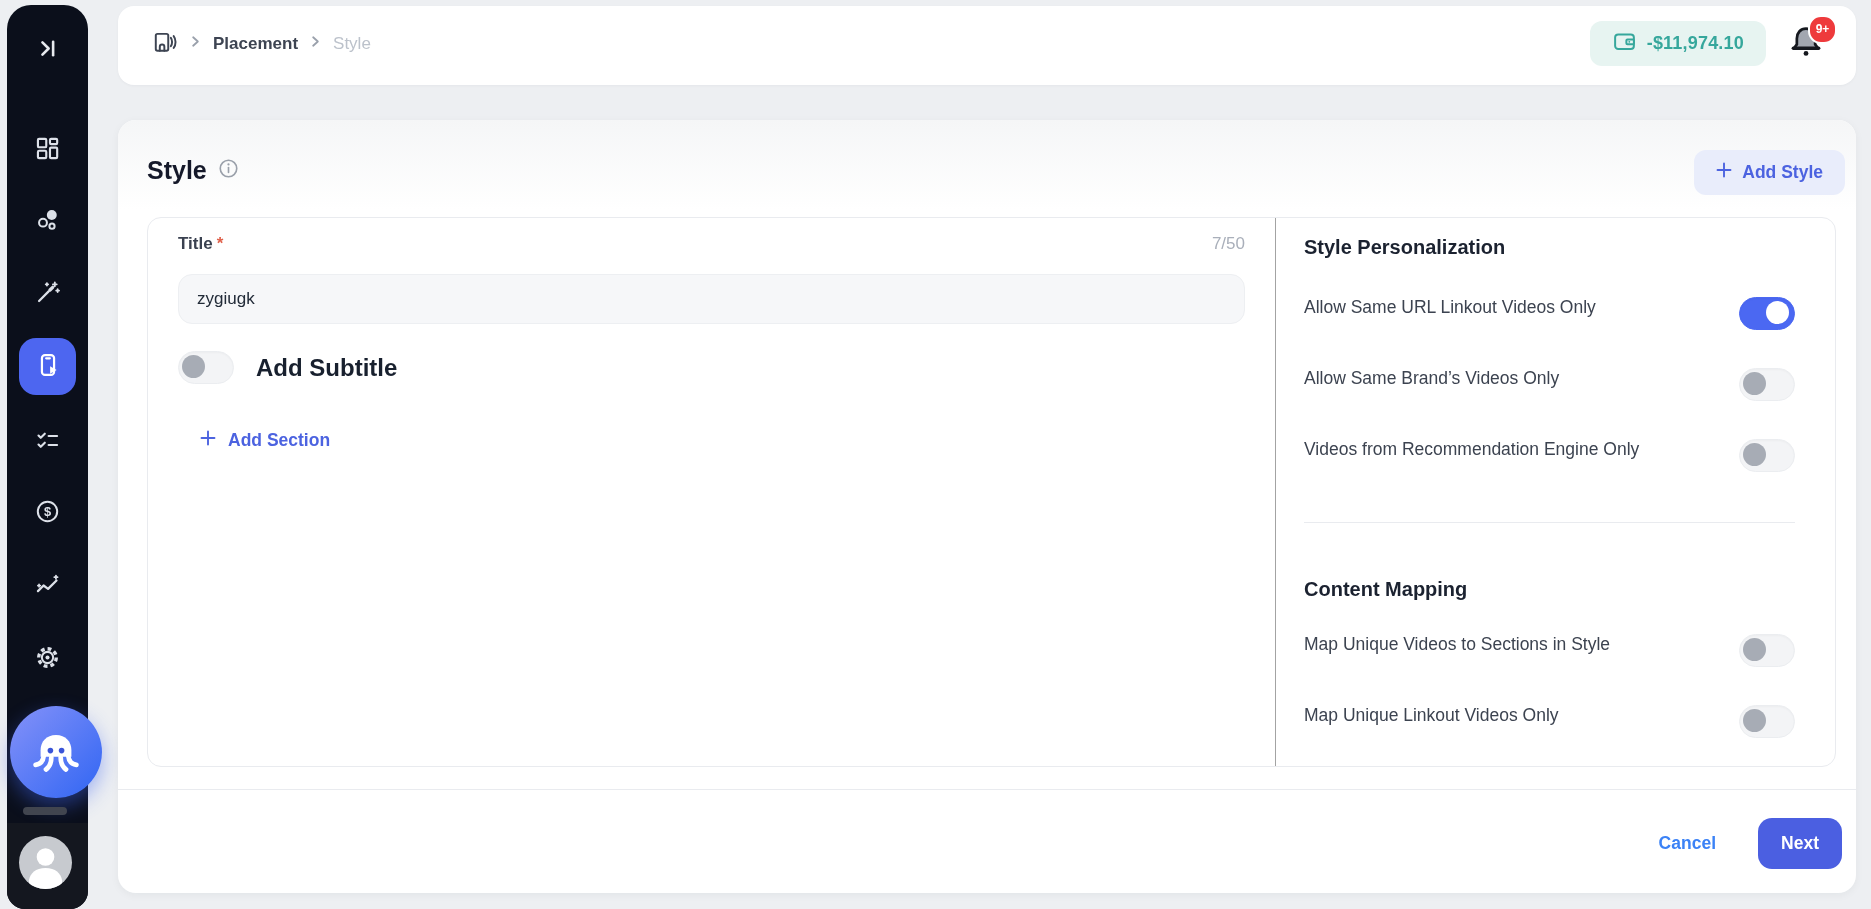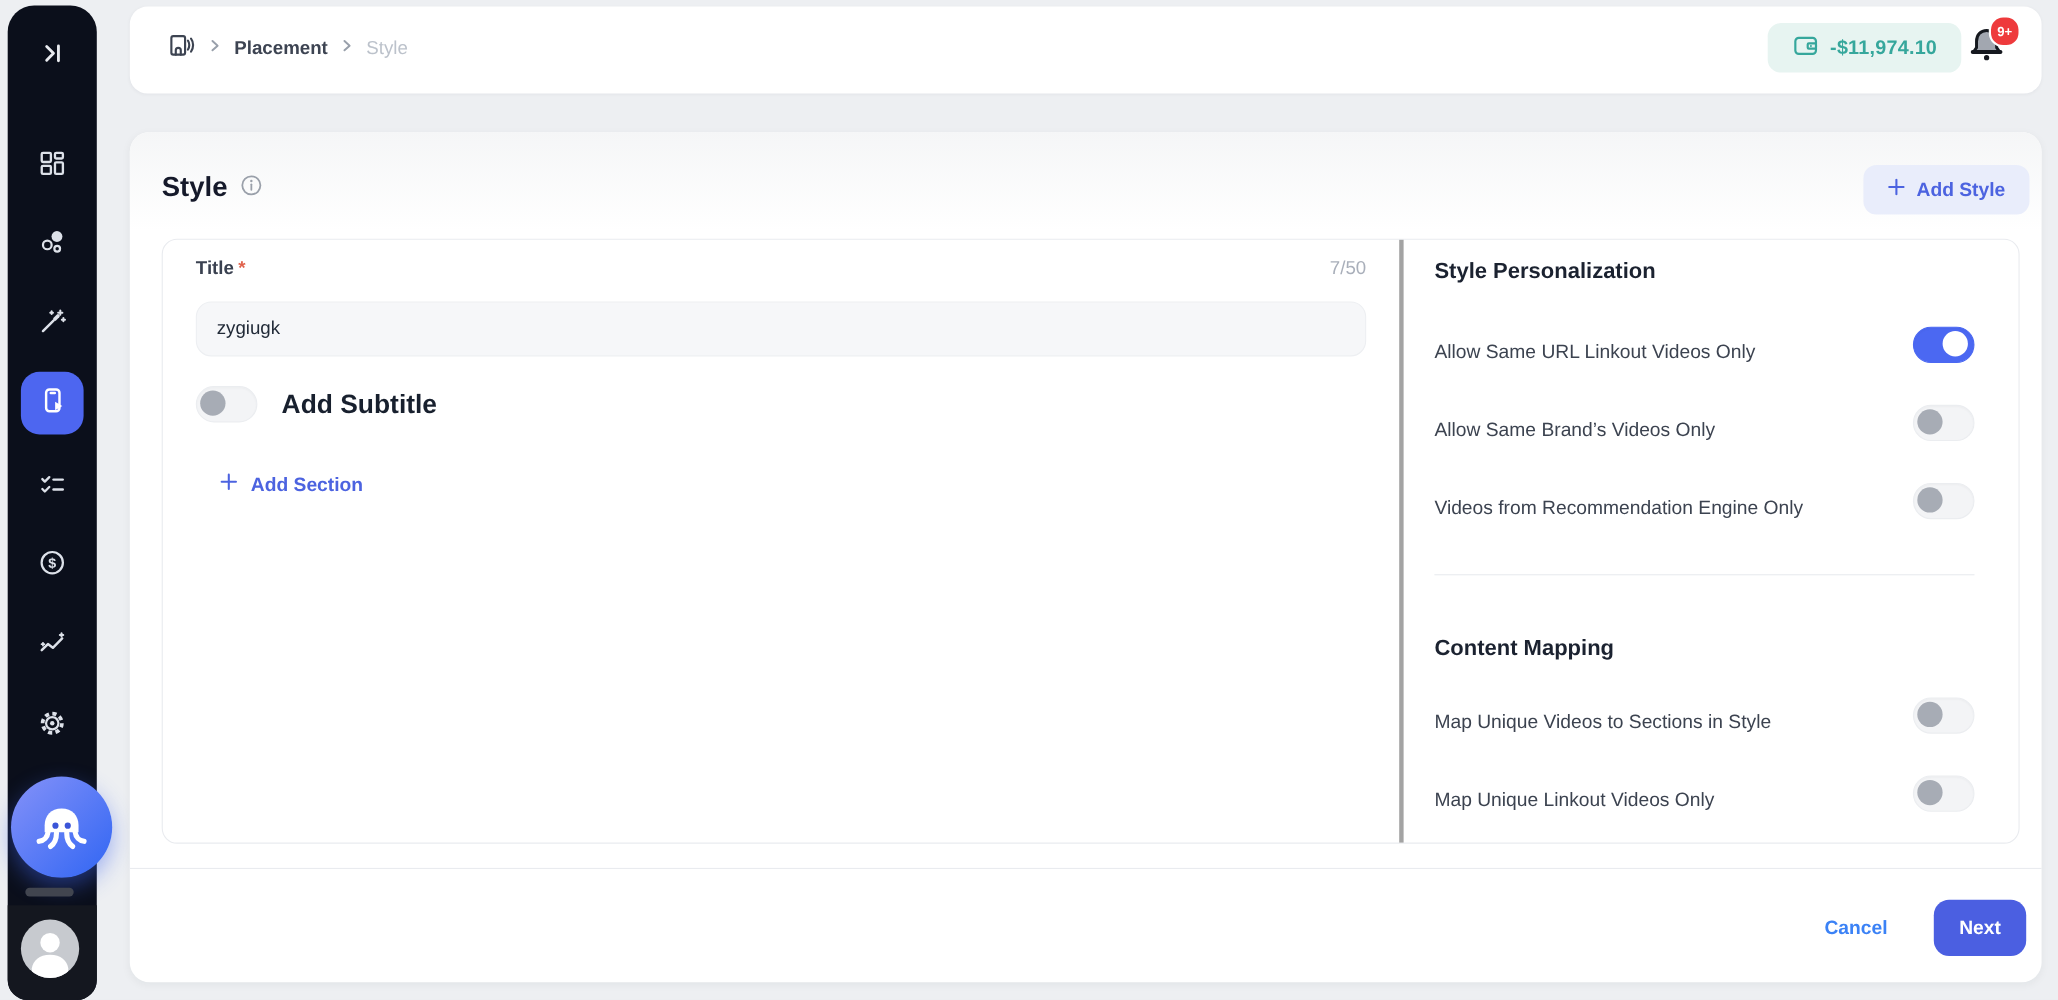--- a/index.html
+++ b/index.html
@@ -21,58 +21,58 @@
   .avatar{position:absolute;left:12px;top:831px;width:53px;height:53px;border-radius:50%;background:#c7cacf;
           overflow:hidden;display:flex;justify-content:center;cursor:pointer;}
 
   
   .topbar{position:absolute;left:118px;top:6px;width:1738px;height:79px;background:#fff;border-radius:16px;
           display:flex;align-items:center;justify-content:space-between;padding:0 18px 4px 34px;box-sizing:border-box;
           box-shadow:0 1px 3px rgba(25,30,45,.04);}
   .crumbs{display:flex;align-items:center;gap:10px;}
   .crumb-current{font-size:17px;font-weight:700;color:#3d4452;cursor:pointer;}
   .crumb-muted{font-size:17px;color:#bcc2cb;}
-  .top-right{display:flex;align-items:center;gap:5px;}
+  .top-right{display:flex;align-items:center;gap:22px;}
   .balance-pill{display:flex;align-items:center;gap:10px;background:#e7f4f1;border-radius:12px;
                 height:45px;padding:0 22px;cursor:pointer;}
   .balance-text{font-size:18px;font-weight:700;color:#36a79c;letter-spacing:.2px;}
   .bell-wrap{position:relative;margin-right:14px;cursor:pointer;}
   .badge{position:absolute;top:-8px;right:-13px;min-width:17px;height:25px;padding:0 4px;border-radius:13px;
          background:#ee3a3c;border:2px solid #fff;color:#fff;font-size:12px;font-weight:700;
          display:flex;align-items:center;justify-content:center;}
 
   .card{position:absolute;left:118px;top:120px;width:1738px;height:773px;background:#fff;border-radius:18px;
         box-shadow:0 2px 8px rgba(25,30,45,.05);}
   .card:before{content:"";position:absolute;inset:0;border-radius:18px;
         background:linear-gradient(#f5f6f7,rgba(255,255,255,0) 90px);pointer-events:none;}
   .page-title-row{position:absolute;left:29px;top:36px;display:flex;align-items:center;gap:10px;}
   .page-title{font-size:25px;font-weight:700;color:#15192a;}
   .add-style-btn{position:absolute;top:30px;right:11px;height:45px;padding:0 22px;border:none;border-radius:12px;
         background:#e9edfb;color:#4c63e0;font-size:17.5px;font-weight:700;display:flex;align-items:center;gap:10px;
         font-family:inherit;cursor:pointer;}
 
   .inner{position:absolute;left:29px;top:97px;right:20px;height:548px;border:1px solid #e9ebef;border-radius:14px;
          display:flex;background:#fff;}
-  .pane-left{width:1128px;box-sizing:border-box;border-right:4px solid #a3a3a3;padding:16px 30px;}
+  .pane-left{width:1128px;box-sizing:border-box;border-right:1px solid #a3a3a3;padding:16px 30px;}
   .pane-right{flex:1;box-sizing:border-box;padding:18px 40px 18px 28px;}
 
   .title-row{display:flex;align-items:center;justify-content:space-between;}
   .field-label{font-size:17px;font-weight:700;color:#3a4150;}
   .req{color:#e0604a;margin-left:4px;font-weight:700;}
   .counter{font-size:17px;color:#a9afba;}
   .title-input{margin-top:20px;width:100%;height:50px;box-sizing:border-box;border-radius:14px;
         background:#f6f7f9;border:1px solid #edeff2;padding:0 18px;font-size:17px;color:#222b38;
         font-family:inherit;outline:none;}
   .subtitle-row{margin-top:27px;display:flex;align-items:center;gap:22px;}
   .bold-label{font-size:24px;font-weight:700;color:#18202e;}
   .add-section{margin-top:46px;margin-left:22px;display:flex;align-items:center;gap:12px;color:#4c63e0;
         font-size:17.5px;font-weight:700;cursor:pointer;width:fit-content;}
 
   .sec-heading{font-size:20px;font-weight:700;color:#1b2230;}
-  .prow{display:flex;align-items:flex-end;justify-content:space-between;margin-top:38px;}
+  .prow{display:flex;align-items:flex-start;justify-content:space-between;margin-top:38px;}
   .prow-label{font-size:17.5px;color:#3c4350;}
   .rp-divider{border:none;border-top:1px solid #e9ebef;margin:50px 0 0 0;}
   .cm-heading{margin-top:55px;}
 
   .toggle{width:54px;height:31px;border-radius:17px;background:#f3f4f6;border:1px solid #ebedf0;
           position:relative;flex:none;cursor:pointer;box-shadow:inset 0 1px 2px rgba(20,25,40,.03);}
   .toggle .knob{position:absolute;top:3px;left:3px;width:23px;height:23px;border-radius:50%;background:#a7acb5;}
   .toggle.on{background:#4b68f2;border-color:#4b68f2;}
   .toggle.on .knob{left:26px;background:#fff;}
 

